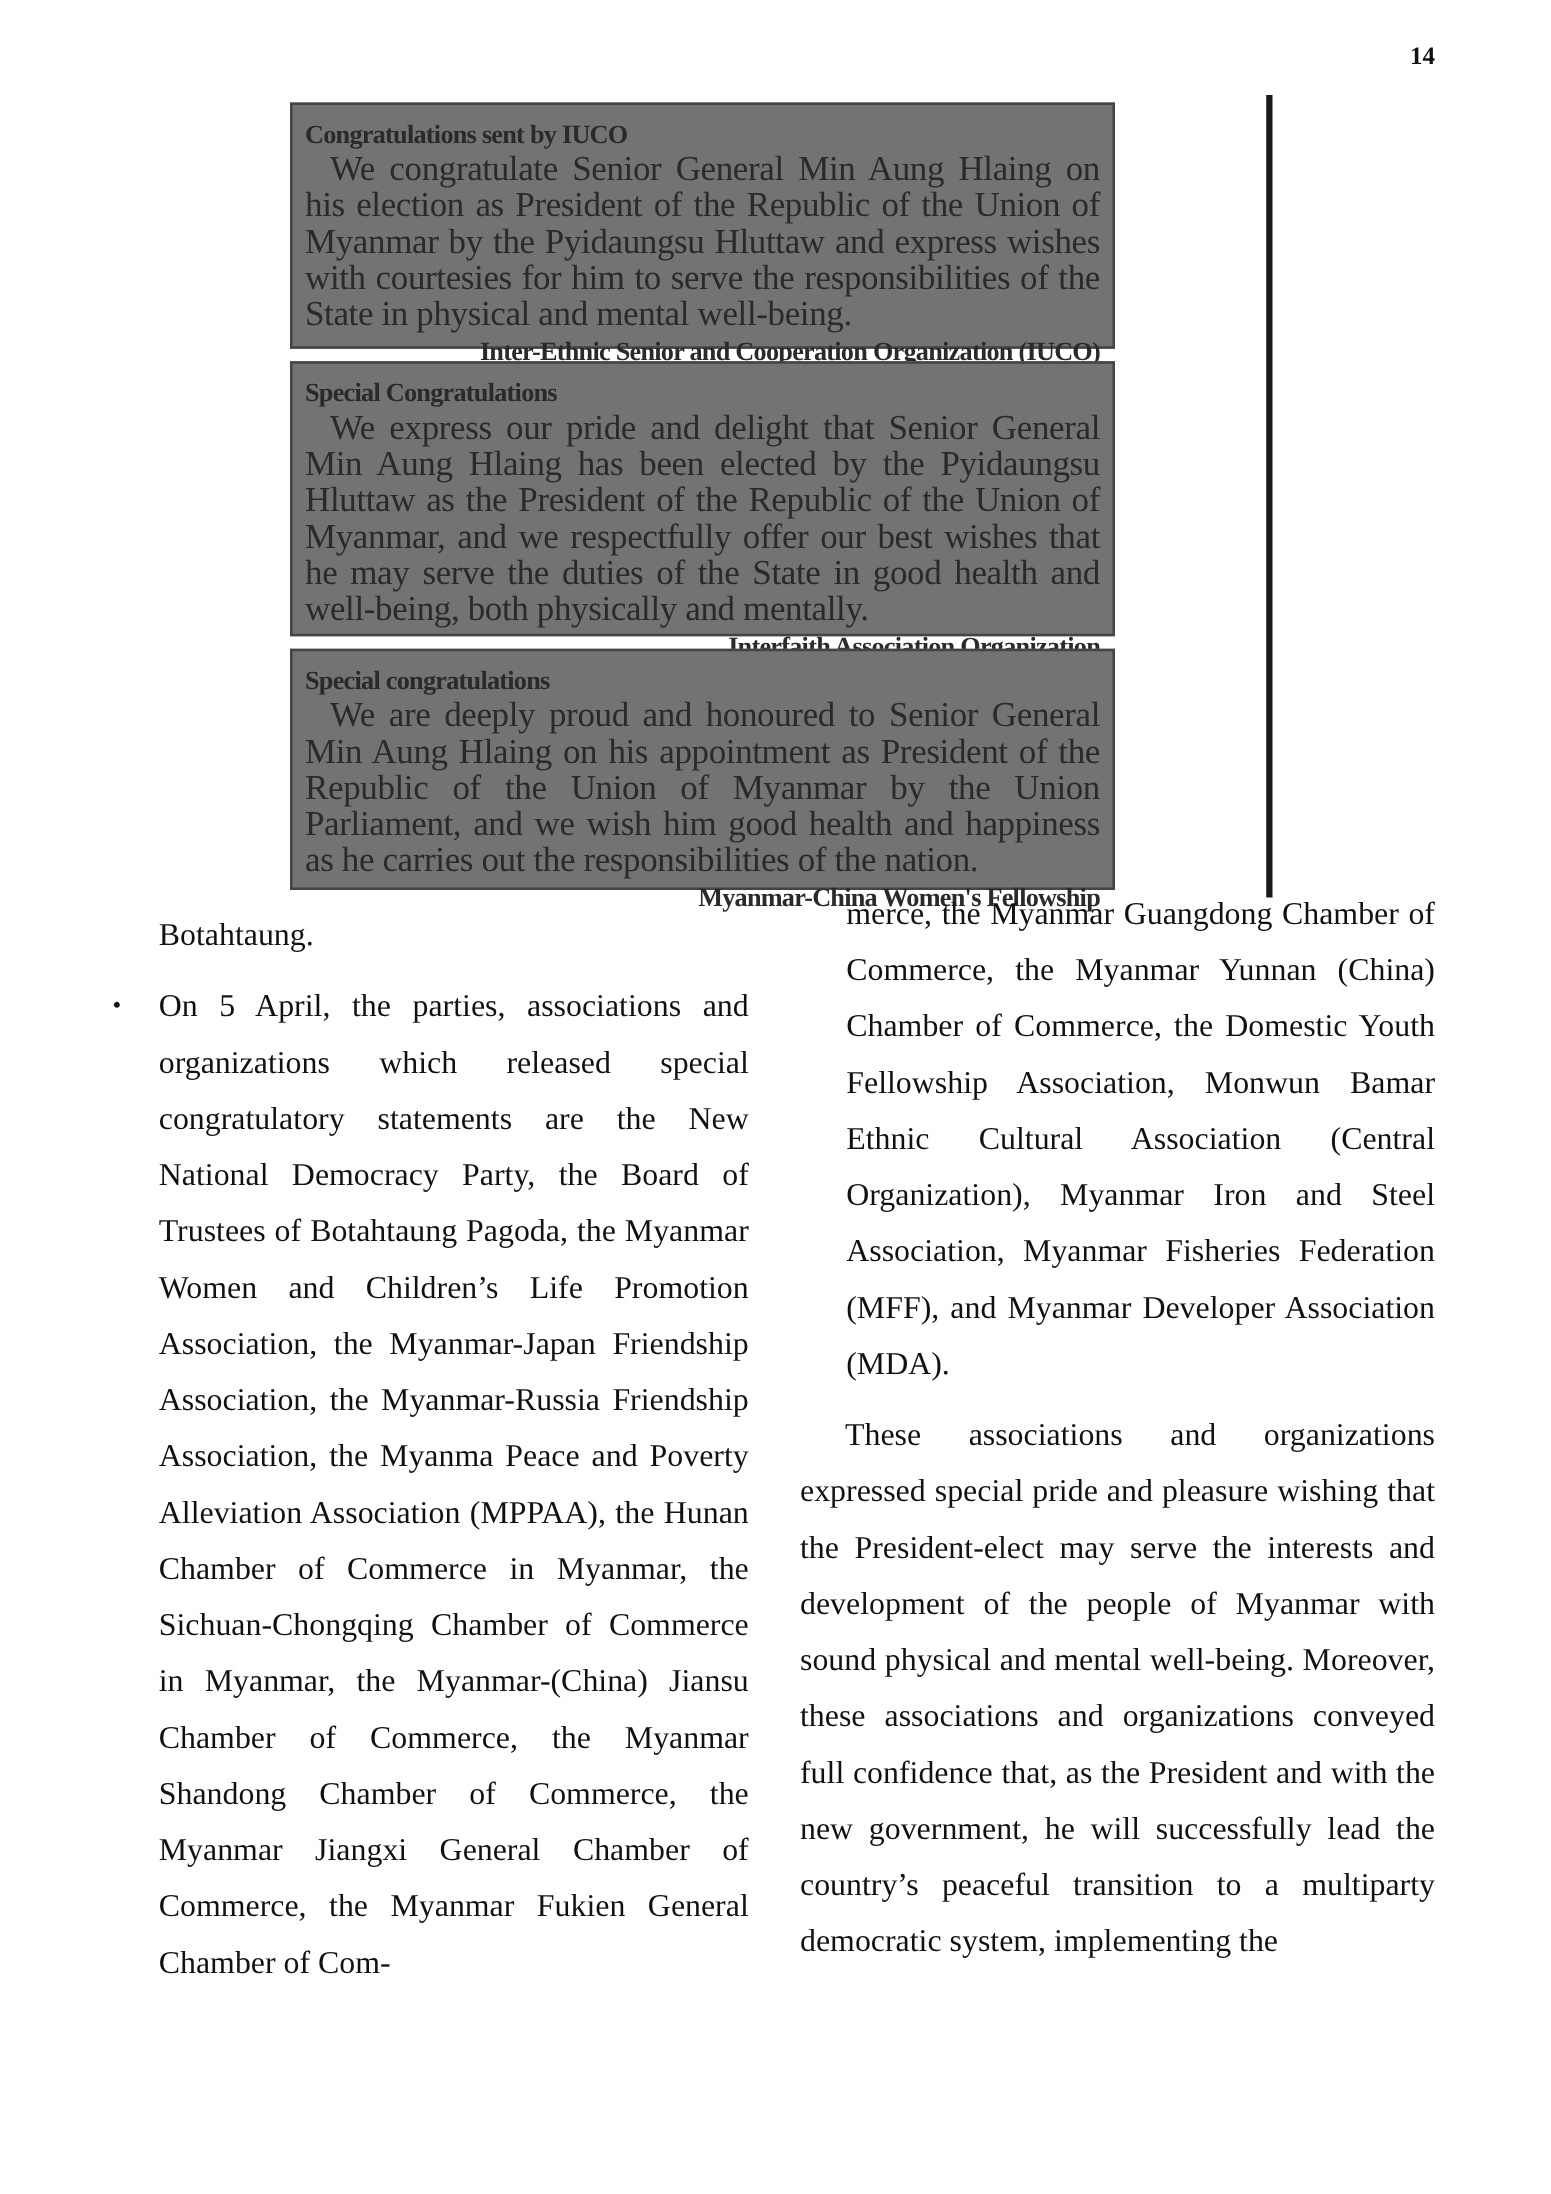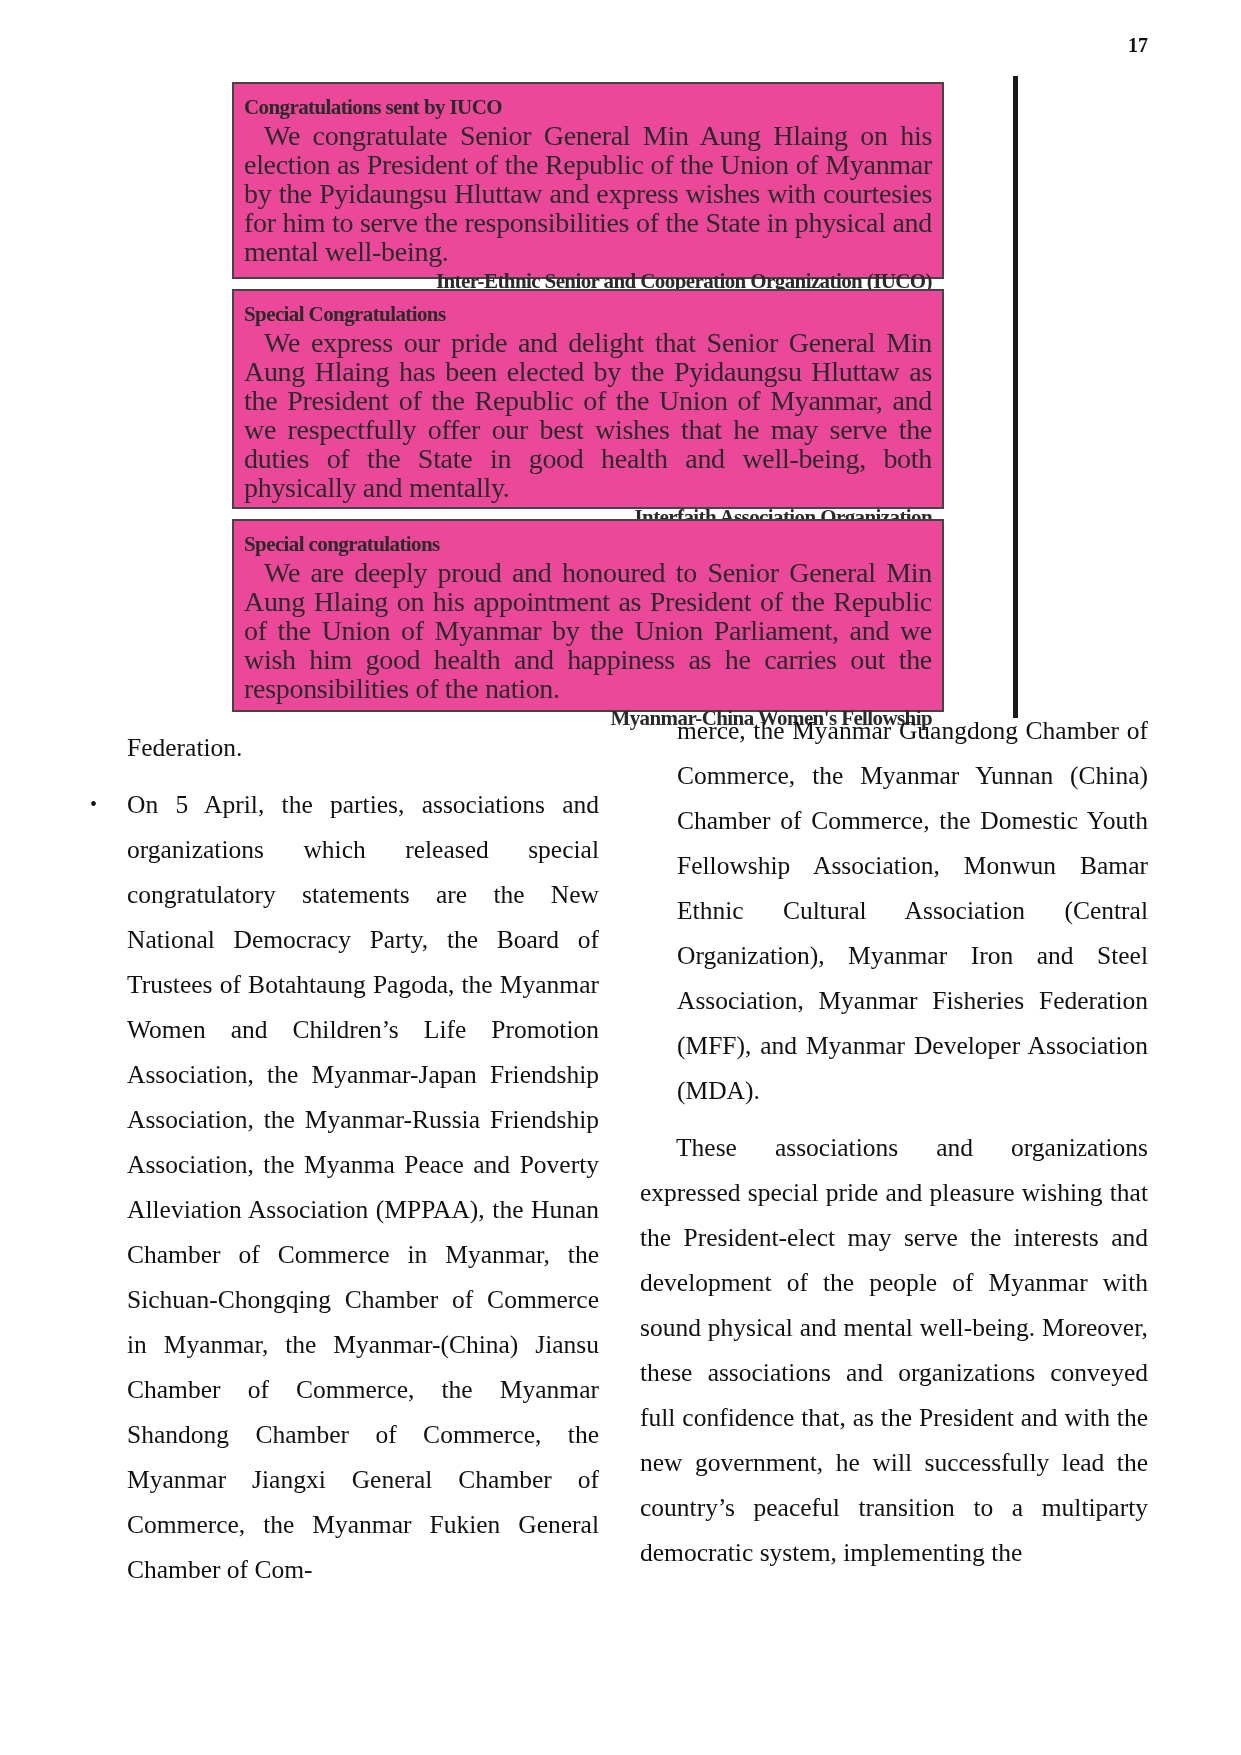--- a/index.html
+++ b/index.html
@@ -1,41 +1,41 @@
 <!DOCTYPE html>
 <html><head>
 <meta charset="utf-8">
 <style>
   html, body { margin: 0; padding: 0; background: #ffffff; }
   body { width: 1241px; height: 1755px; position: relative; overflow: hidden; font-family: "Liberation Serif", serif; color: #111; }
   .page-number { position: absolute; top: 34px; left: 1128px; font-weight: bold; font-size: 20px; }
   .clip-wrap { position: absolute; left: 228px; top: 76px; width: 790px; height: 640px; }
   .clip-bar { position: absolute; left: 785px; top: 0; width: 5px; height: 642px; background: #1a1a1a; }
-  .notice { position: absolute; left: 4px; width: 712px; border: 2px solid #444; background: #ec4899; padding: 10px 10px 6px 10px; box-sizing: border-box; font-family: "Liberation Serif", serif; color: #2a2a2a; }
+  .notice { position: absolute; left: 4px; width: 660px; border: 2px solid #444; background: #737373; padding: 10px 10px 6px 10px; box-sizing: border-box; font-family: "Liberation Serif", serif; color: #2a2a2a; }
   .notice-title { font-weight: bold; font-size: 21px; letter-spacing: -0.6px; line-height: 27px; }
   .notice-body { font-size: 28px; line-height: 29px; text-align: justify; text-indent: 20px; letter-spacing: -0.3px; }
   .notice-sign { font-weight: bold; font-size: 21px; text-align: right; letter-spacing: -0.6px; line-height: 30px; }
   #n1 { top: 6px; height: 197px; }
   #n2 { top: 213px; height: 220px; }
   #n3 { top: 443px; height: 193px; }
 
   .col { position: absolute; font-size: 25.5px; line-height: 45px; text-align: justify; color: #111; }
   .col p { margin: 0; }
   .left-col { left: 127px; top: 725px; width: 472px; }
   .right-col { left: 640px; top: 708px; width: 508px; }
   .bullet { position: absolute; left: -37px; top: 0; font-size: 20px; }
   .bullet-item { position: relative; margin-top: 12px !important; }
   .indent { text-indent: 36px; }
   .right-col .cont { padding-left: 37px; }
   .gap { margin-top: 12px !important; }
 </style>
 </head>
 <body>
 
-<div class="page-number">17</div>
+<div class="page-number">14</div>
 
 <div class="clip-wrap">
   <div class="clip-bar"></div>
 
   <div class="notice" id="n1">
     <div class="notice-title">Congratulations sent by IUCO</div>
     <div class="notice-body">We congratulate Senior General Min Aung Hlaing on his election as President of the Republic of the Union of Myanmar by the Pyidaungsu Hluttaw and express wishes with courtesies for him to serve the responsibilities of the State in physical and mental well-being.</div>
     <div class="notice-sign">Inter-Ethnic Senior and Cooperation Organization (IUCO)</div>
   </div>
 
@@ -46,21 +46,21 @@
   </div>
 
   <div class="notice" id="n3">
     <div class="notice-title">Special congratulations</div>
     <div class="notice-body">We are deeply proud and honoured to Senior General Min Aung Hlaing on his appointment as President of the Republic of the Union of Myanmar by the Union Parliament, and we wish him good health and happiness as he carries out the responsibilities of the nation.</div>
     <div class="notice-sign">Myanmar-China Women's Fellowship</div>
   </div>
 </div>
 
 <div class="col left-col">
-  <p>Federation.</p>
+  <p>Botahtaung.</p>
   <p class="bullet-item">
     <span class="bullet">•</span>
     <span>On 5 April, the parties, associations and organizations which released special congratulatory statements are the New National Democracy Party, the Board of Trustees of Botahtaung Pagoda, the Myanmar Women and Children’s Life Promotion Association, the Myanmar-Japan Friendship Association, the Myanmar-Russia Friendship Association, the Myanma Peace and Poverty Alleviation Association (MPPAA), the Hunan Chamber of Commerce in Myanmar, the Sichuan-Chongqing Chamber of Commerce in Myanmar, the Myanmar-(China) Jiansu Chamber of Commerce, the Myanmar Shandong Chamber of Commerce, the Myanmar Jiangxi General Chamber of Commerce, the Myanmar Fukien General Chamber of Com-</span>
   </p>
 </div>
 
 <div class="col right-col">
   <p class="cont">merce, the Myanmar Guangdong Chamber of Commerce, the Myanmar Yunnan (China) Chamber of Commerce, the Domestic Youth Fellowship Association, Monwun Bamar Ethnic Cultural Association (Central Organization), Myanmar Iron and Steel Association, Myanmar Fisheries Federation (MFF), and Myanmar Developer Association (MDA).</p>
   <p class="indent gap">These associations and organizations expressed special pride and pleasure wishing that the President-elect may serve the interests and development of the people of Myanmar with sound physical and mental well-being. Moreover, these associations and organizations conveyed full confidence that, as the President and with the new government, he will successfully lead the country’s peaceful transition to a multiparty democratic system, implementing the</p>
 </div>

